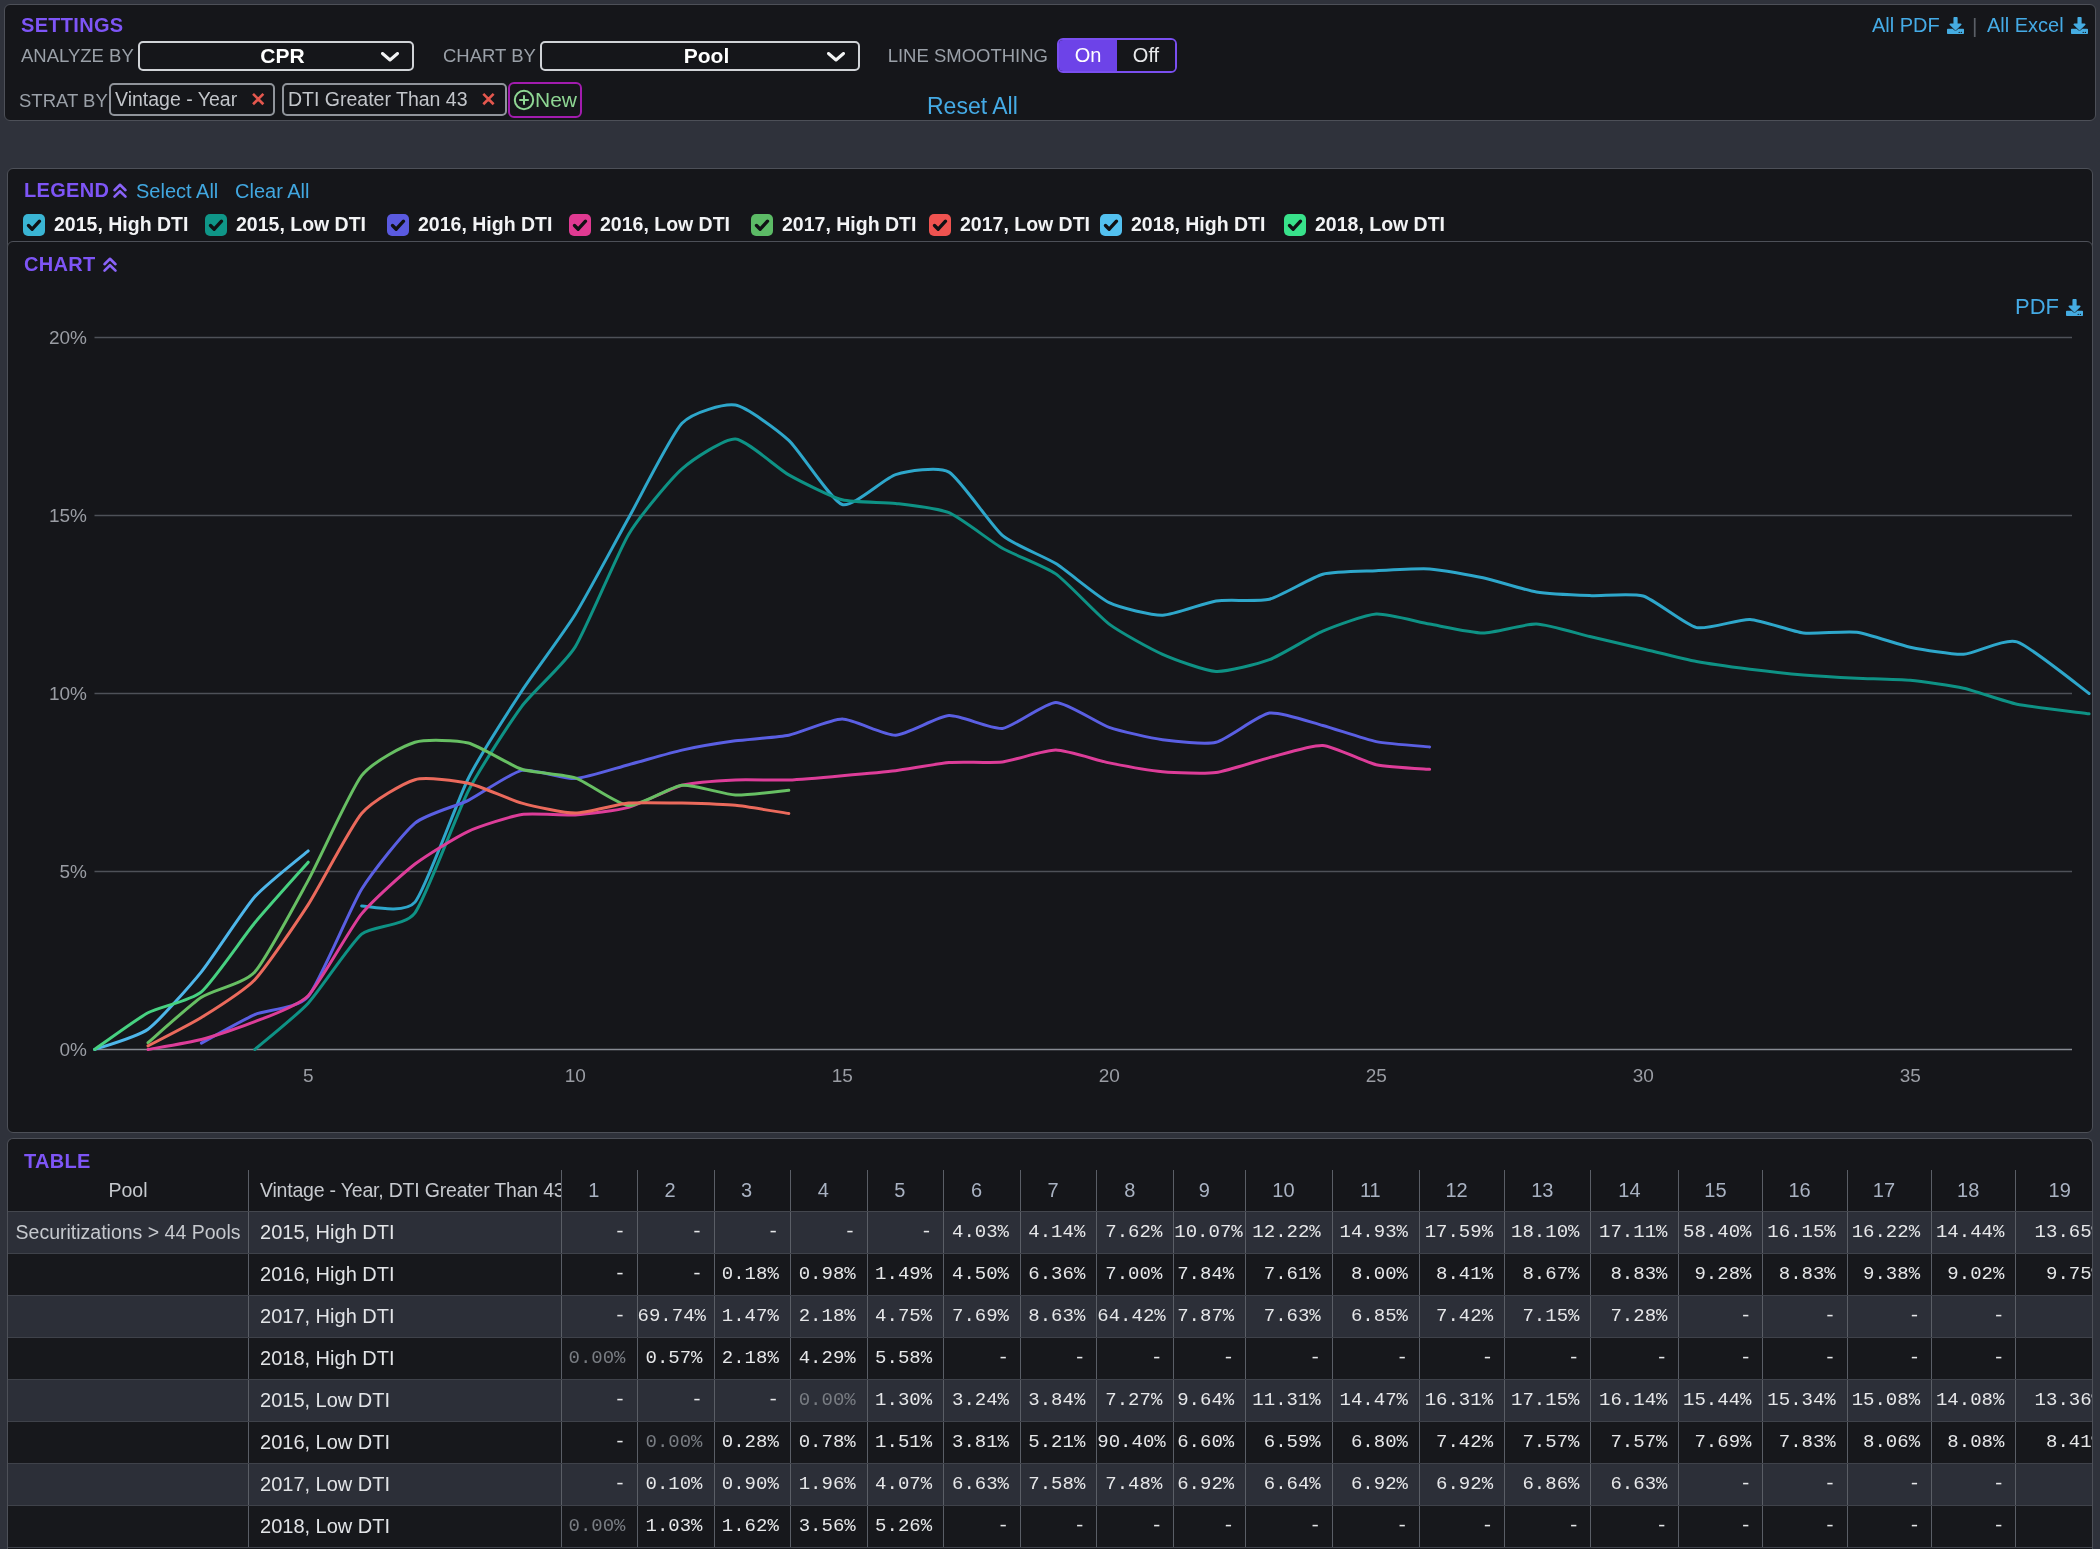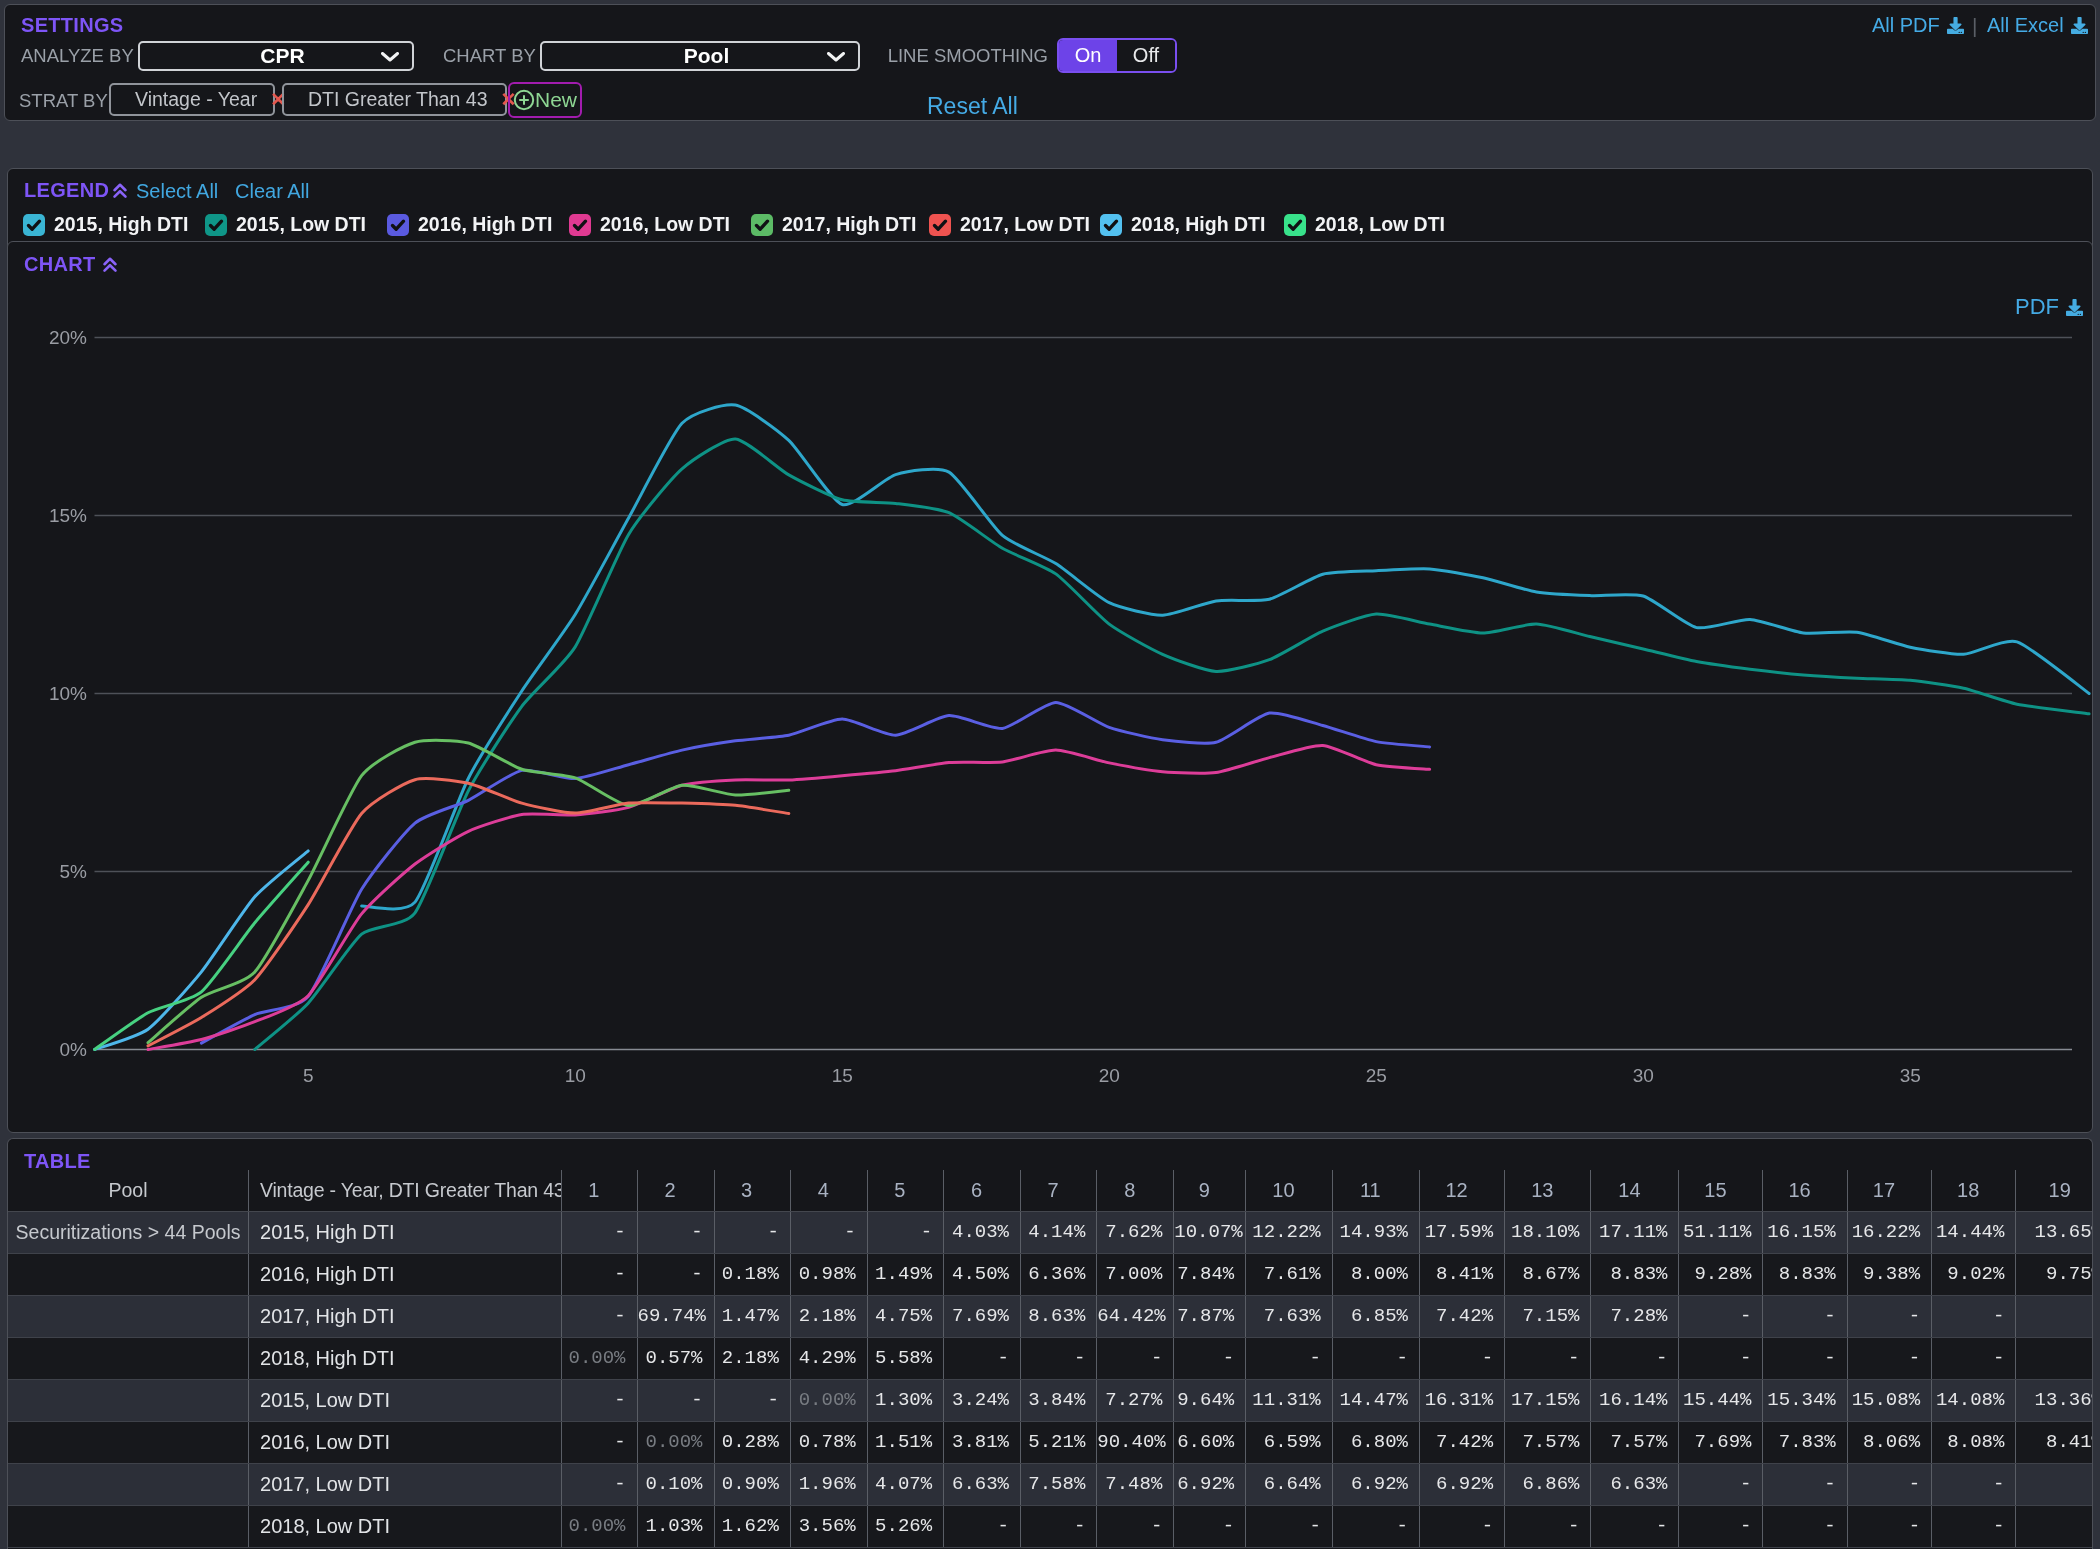--- a/index.html
+++ b/index.html
@@ -5,21 +5,21 @@
 .panel { position:absolute; background:#15161a; border:1.5px solid #4d5058; border-radius:6px; }
 .hdr { position:absolute; font-size:20px; font-weight:bold; color:#7e55f6; letter-spacing:.3px; }
 .lbl { position:absolute; font-size:18.5px; color:#9aa0a8; white-space:nowrap; }
 .blue { color:#45abe6; }
 .abs { position:absolute; }
 
 
 #settings { left:4px; top:4px; width:2092px; height:117px; }
 .sel { position:absolute; height:30px; background:#15161a; border:2px solid #d0d3d7; border-radius:5px; color:#fff; font-weight:bold; font-size:21px; line-height:26px; padding-left:13px; white-space:nowrap;text-align:center; }
 .schev { position:absolute; right:13px; top:9px; }
-.chip { position:absolute; height:33px; border:2px solid #90949b; border-radius:5px; color:#c2c5ca; font-size:19.5px; line-height:29px; padding-left:24px; white-space:nowrap; }
+.chip { position:absolute; height:33px; border:2px solid #90949b; border-radius:5px; color:#c2c5ca; font-size:19.5px; line-height:29px; padding-left:4px; white-space:nowrap; }
 .chip .x { color:#e4574e; font-weight:bold; font-size:19px; margin-left:13px; margin-right:2px; }
 #newbtn { position:absolute; left:503px; top:77px; width:74px; height:36px; border:2px solid #a21caf; border-radius:6px; color:#8ed693; font-size:21px; line-height:31px; text-align:center; }
 .toggle { position:absolute; left:1052px; top:33px; width:120px; height:35px; border:2px solid #7a4ff0; border-radius:6px; overflow:hidden; display:flex; }
 .toggle .on { width:58px; background:#6d43e8; color:#fff; font-size:20px; text-align:center; line-height:31px; }
 .toggle .off { width:58px; background:#15161a; color:#e8e9eb; font-size:20px; text-align:center; line-height:31px; }
 .toplink { position:absolute; top:9px; font-size:20px; color:#45abe6; white-space:nowrap; }
 .dli { vertical-align:-2px; margin-left:7px; }
 
 
 #legend { left:7px; top:139px; width:2086px; height:84px;margin-top:29px; }
@@ -250,21 +250,21 @@
           <td class="num">-</td>
           <td class="num">4.03%</td>
           <td class="num">4.14%</td>
           <td class="num">7.62%</td>
           <td class="num">10.07%</td>
           <td class="num">12.22%</td>
           <td class="num">14.93%</td>
           <td class="num">17.59%</td>
           <td class="num">18.10%</td>
           <td class="num">17.11%</td>
-          <td class="num">51.11%</td>
+          <td class="num">58.40%</td>
           <td class="num">16.15%</td>
           <td class="num">16.22%</td>
           <td class="num">14.44%</td>
           <td class="num">13.65%</td>
         </tr>
 <tr class="even">
           <td class="pool"></td>
           <td class="lab">2016, High DTI</td>
           <td class="num">-</td>
           <td class="num">-</td>

